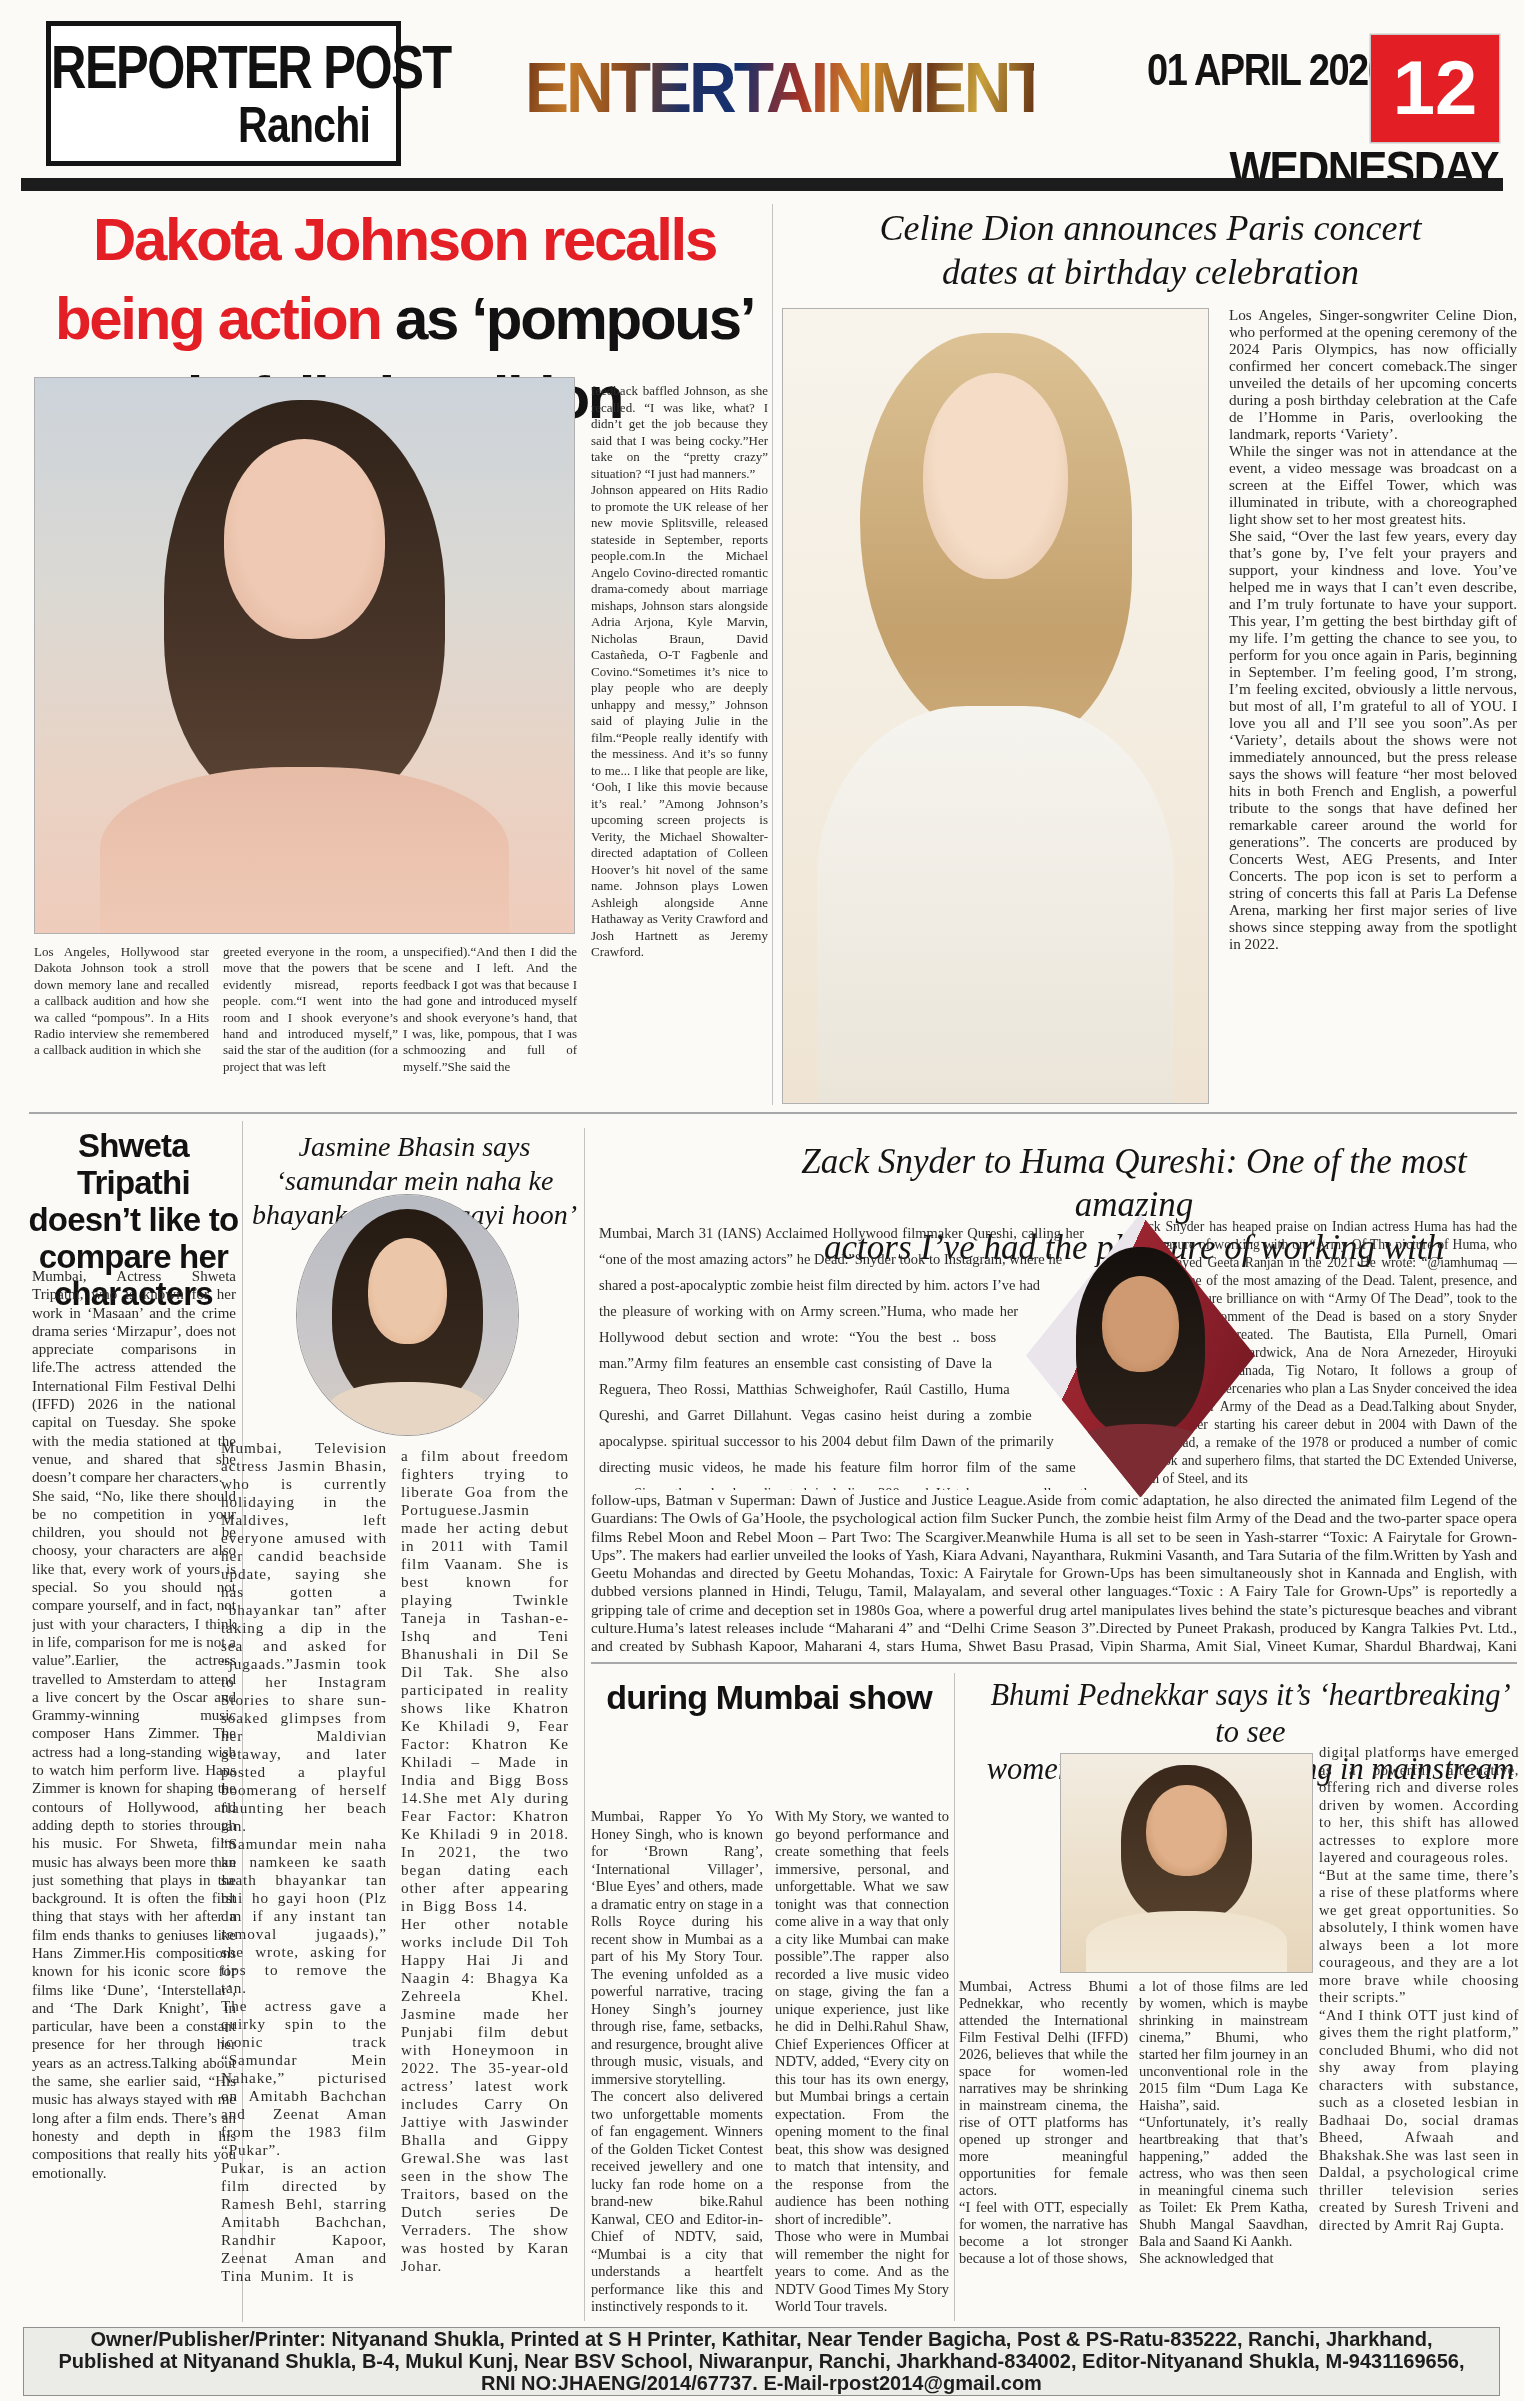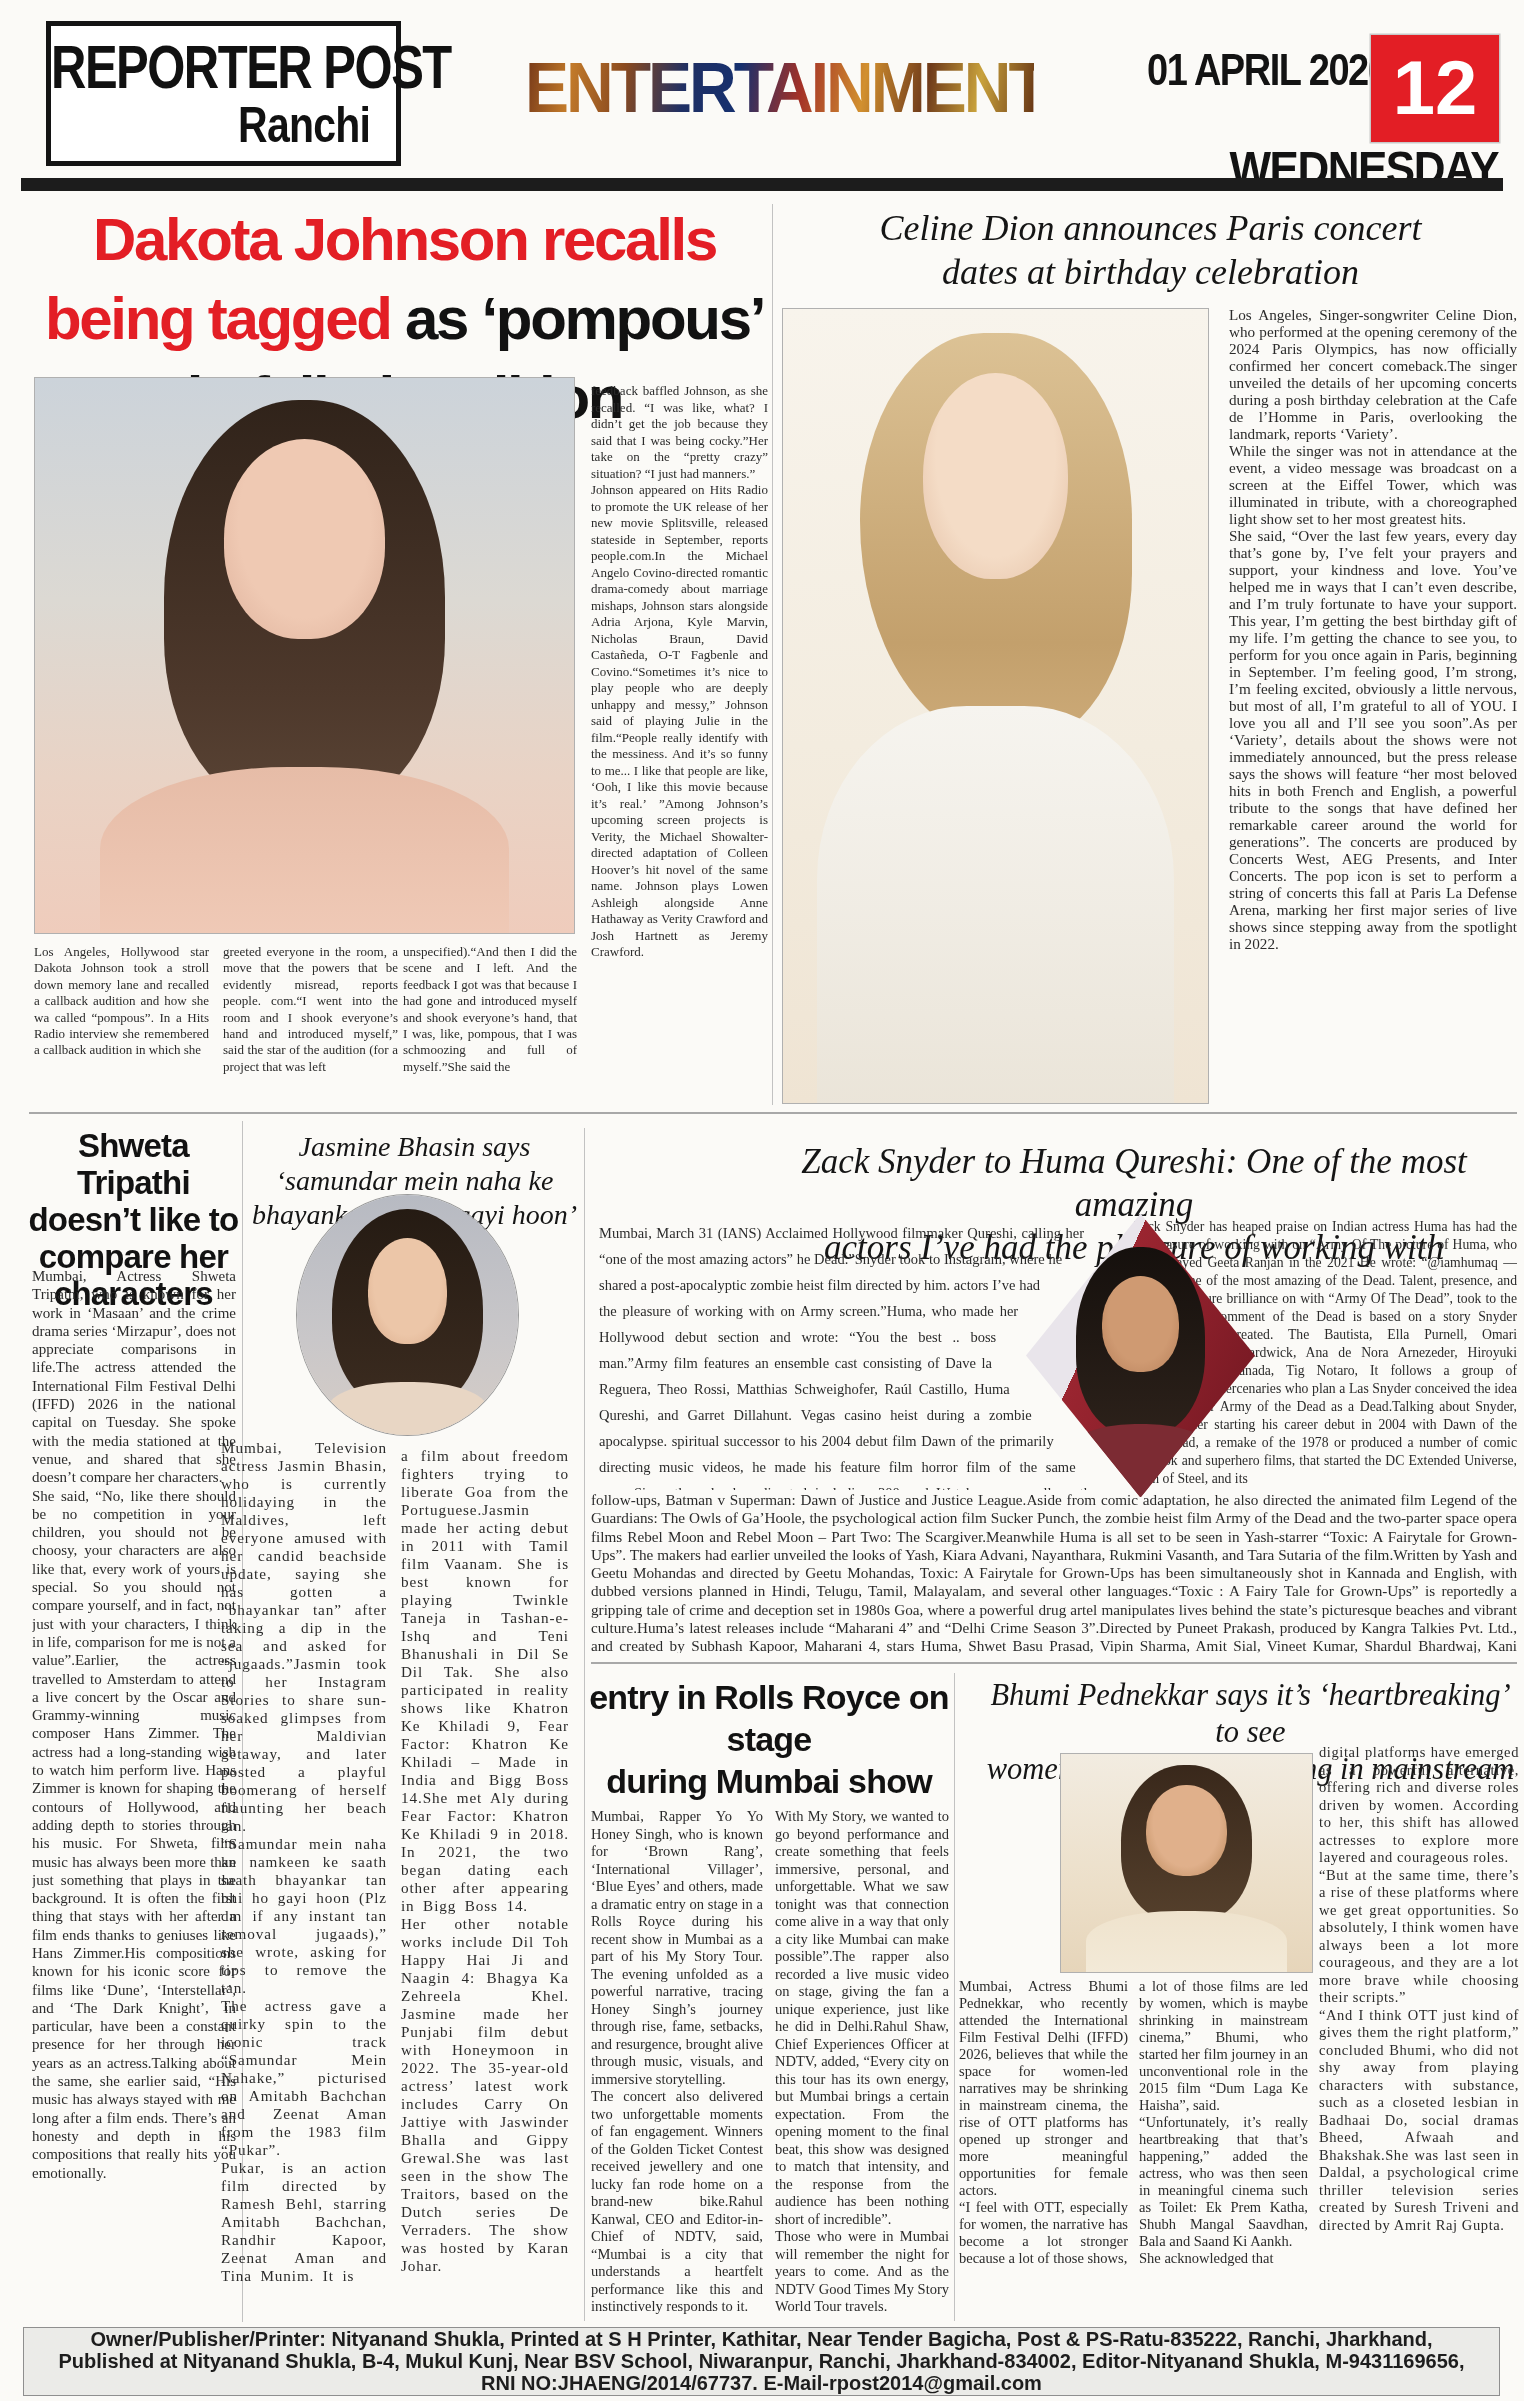--- a/index.html
+++ b/index.html
@@ -89,21 +89,21 @@
     <div class="paper-city">Ranchi</div>
   </div>
   <div class="abs section-logo">ENTERTAINMENT</div>
   <div class="abs issue-date">01 APRIL 2026</div>
   <div class="abs page-box">12</div>
   <div class="abs day-name">WEDNESDAY</div>
   <div class="abs top-bar"></div>
 
   <div class="abs hl-sans dakota-hl">
     <div><span class="red">Dakota Johnson recalls</span></div>
-    <div><span class="red">being tagged</span><span> as ‘pompous’</span></div>
+    <div><span class="red">being action</span><span> as ‘pompous’</span></div>
     <div><span>in failed audition</span></div>
   </div>
   <div class="photo dakota-photo">
     <div class="ph-bg"></div>
     <div class="ph-hair"></div>
     <div class="ph-face"></div>
     <div class="ph-torso"></div>
   </div>
   <div class="abs body-text dak-col" style="left:34px;width:175px;">Los Angeles,  Hollywood star Dakota Johnson took a stroll down memory lane and recalled a callback audition and how she wa called “pompous”. In a Hits Radio interview she remembered a callback audition in which she</div>
   <div class="abs body-text dak-col" style="left:223px;width:175px;">greeted everyone in the room, a move that the powers that be evidently misread, reports people. com.“I went into the room and I shook everyone’s hand and introduced myself,” said the star of the audition (for a project that was left</div>
@@ -171,21 +171,20 @@
       <div class="ph-hair"></div>
       <div class="ph-face"></div>
       <div class="ph-torso"></div>
     </div>
   </div>
   <div class="abs body-text zack-bottom">follow-ups, Batman v Superman: Dawn of Justice and Justice League.Aside from comic adaptation, he also directed the animated film Legend of the Guardians: The Owls of Ga’Hoole, the psychological action film Sucker Punch, the zombie heist film Army of the Dead and the two-parter space opera films Rebel Moon and Rebel Moon – Part Two: The Scargiver.Meanwhile Huma is all set to be seen in Yash-starrer “Toxic: A Fairytale for Grown-Ups”. The makers had earlier unveiled the looks of Yash, Kiara Advani, Nayanthara, Rukmini Vasanth, and Tara Sutaria of the film.Written by Yash and Geetu Mohandas and directed by Geetu Mohandas, Toxic: A Fairytale for Grown-Ups has been simultaneously shot in Kannada and English, with dubbed versions planned in Hindi, Telugu, Tamil, Malayalam, and several other languages.“Toxic : A Fairy Tale for Grown-Ups” is reportedly a gripping tale of crime and deception set in 1980s Goa, where a powerful drug artel manipulates lives behind the state’s picturesque beaches and vibrant culture.Huma’s latest releases include “Maharani 4” and “Delhi Crime Season 3”.Directed by Puneet Prakash, produced by Kangra Talkies Pvt. Ltd., and created by Subhash Kapoor, Maharani 4, stars Huma, Shwet Basu Prasad, Vipin Sharma, Amit Sial, Vineet Kumar, Shardul Bhardwaj, Kani Kusruti, and Pramod Pathak.</div>
 
   <div class="abs hrule" style="left:591px;top:1662px;width:926px;"></div>
 
   <div class="abs hl-sans honey-hl">
-    <div>entry in Rolls Royce on stage</div>
     <div>during Mumbai show</div>
   </div>
   <div class="abs body-text honey-col" style="left:591px;width:172px;">Mumbai,  Rapper Yo Yo Honey Singh, who is known for ‘Brown Rang’, ‘International Villager’, ‘Blue Eyes’ and others, made a dramatic entry on stage in a Rolls Royce during his recent show in Mumbai as a part of his My Story Tour. The evening unfolded as a powerful narrative, tracing Honey Singh’s journey through rise, fame, setbacks, and resurgence, brought alive through music, visuals, and immersive storytelling.
 The concert also delivered two unforgettable moments of fan engagement. Winners of the Golden Ticket Contest received jewellery and one lucky fan rode home on a brand-new bike.Rahul Kanwal, CEO and Editor-in-Chief of NDTV, said, “Mumbai is a city that understands a heartfelt performance like this and instinctively responds to it.</div>
   <div class="abs body-text honey-col" style="left:775px;width:174px;">With My Story, we wanted to go beyond performance and create something that feels immersive, personal, and unforgettable. What we saw tonight was that connection come alive in a way that only a city like Mumbai can make possible”.The rapper also recorded a live music video on stage, giving the fan a unique experience, just like he did in Delhi.Rahul Shaw, Chief Experiences Officer at NDTV, added, “Every city on this tour has its own energy, but Mumbai brings a certain expectation. From the opening moment to the final beat, this show was designed to match that intensity, and the response from the audience has been nothing short of incredible”.
 Those who were in Mumbai will remember the night for years to come. And as the NDTV Good Times My Story World Tour travels.</div>
 
   <div class="abs vrule" style="left:954px;top:1673px;height:648px;"></div>
 
   <div class="abs hl-serif bhumi-hl">

